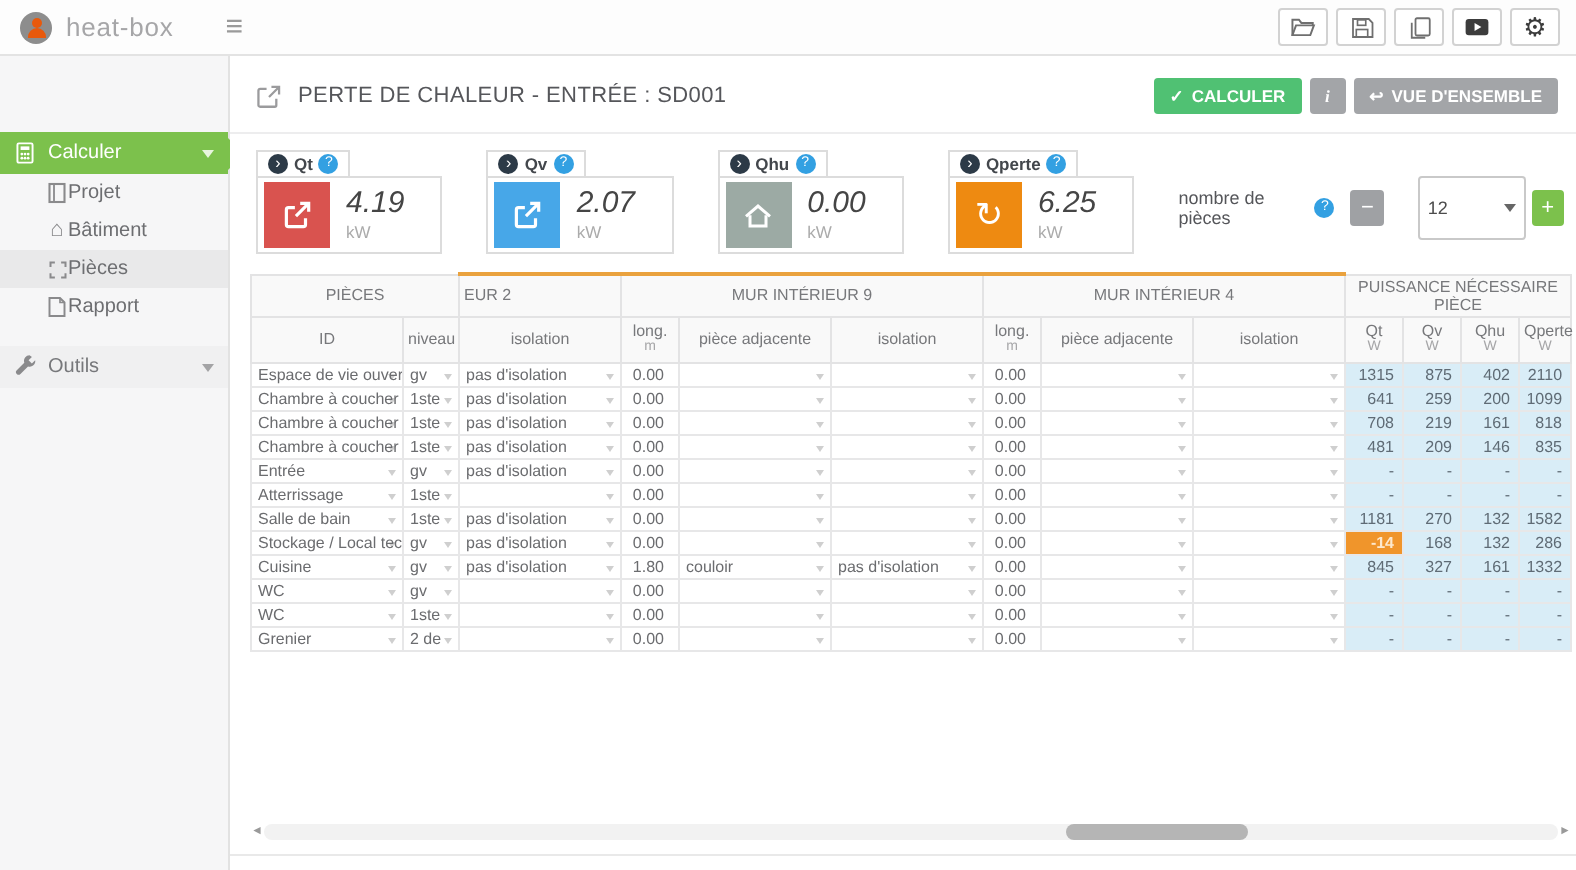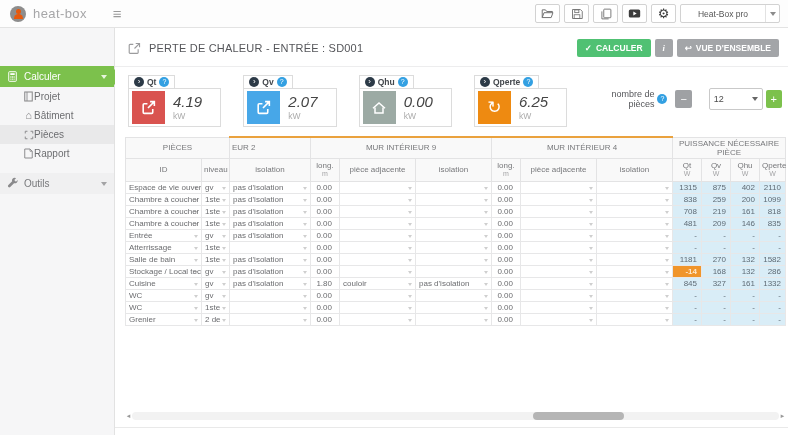--- a/index.html
+++ b/index.html
@@ -74,26 +74,26 @@
   .badge-help { width: 10px; height: 10px; border-radius: 50%; background: #33a0e2; color: #fff;
                 font-size: 7px; line-height: 10px; text-align: center; flex: none; cursor: pointer; }
   .kpi-body { border: 1px solid #dcdcdc; background: #fff; height: 39px; display: flex; align-items: center; padding: 3px; }
   .kpi-ic { width: 33px; height: 33px; flex: none; display: flex; align-items: center; justify-content: center; color: #fff; }
   .kpi-ic .glyph { font-size: 17px; line-height: 1; }
   .kpi-vals { margin-left: 8px; }
   .kpi-value { font-size: 15px; color: #454545; line-height: 1.1; font-style: italic; }
   .kpi-unit { font-size: 8.5px; color: #ababab; }
 
   .rooms-ctl { margin-left: auto; display: flex; align-items: center; padding-top: 13px; }
-  .rooms-ctl .lab { font-size: 9px; color: #55565a; margin-right: 3px; text-align: right; }
+  .rooms-ctl .lab { font-size: 9px; color: #55565a; margin-right: 3px; }
   .step-btn { width: 18px; height: 18px; border: none; border-radius: 2px; color: #fff; font-size: 11px;
               line-height: 1; cursor: pointer; font-family: inherit; }
   .step-minus { background: #9fa1a4; margin-left: 8px; }
   .step-plus { background: #7cc14c; margin-left: 3px; }
-  .rooms-select { width: 58px; height: 22px; border: 1px solid #c9c9c9; border-radius: 2px; background: #fff;
+  .rooms-select { width: 58px; height: 32px; border: 1px solid #c9c9c9; border-radius: 2px; background: #fff;
                   margin-left: 17px; display: flex; align-items: center; padding: 0 4px; font-size: 9px; color:#4c4c4c; cursor: pointer; }
   .rooms-select .cap { margin-left: auto; width:0; height:0; border:3px solid transparent; border-top:4px solid #666; margin-top:3px; }
 
   
   .grid-wrap { padding: 9px 0 0 10px; }
   table.grid { border-collapse: collapse; table-layout: fixed; width: 660px; font-size: 8px; }
   .grid th { border: 1px solid #e3e3e4; background: #f9f9f9; color: #77787b; font-weight: normal; }
   .grid th.grp { font-size: 8px; height: 14px; padding: 1px 2px; }
   .grid th.grp.wall { border-top: 2px solid #eaa23e; }
   .grid th.grp.clip { text-align: left; padding-left: 2px; }
@@ -144,26 +144,20 @@
     </span>
     <span class="tb-btn dark" title="video-icon">
       <svg width="13" height="13" viewBox="0 0 16 16">
         <rect x="1" y="3" width="14" height="10" rx="2" fill="currentColor"></rect>
         <path d="M6.5 5.5v5l4.2-2.5z" fill="#fff"></path>
       </svg>
     </span>
     <span class="tb-btn dark" title="gear-icon">
       <span class="gear-glyph">⚙</span>
     </span>
-    <span class="profile-select">
-      <span class="txt">Heat-Box pro</span>
-      <span class="cap">
-          <span class="caret-down"></span>
-        </span>
-    </span>
   </div>
 </div>
 
 <div class="shell">
 
   <div class="sidebar">
     <div class="nav-main">
       <svg width="11" height="11" viewBox="0 0 16 16">
         <rect x="2.5" y="1" width="11" height="14" rx="1" fill="none" stroke="#fff" stroke-width="1.4"></rect>
         <rect x="4.8" y="3.2" width="6.4" height="2.6" fill="#fff"></rect>
@@ -450,21 +444,21 @@
               <td class="select">
                 <span class="cellcaret"></span>
               </td>
               <td class="num">0.00</td>
               <td class="select">
                 <span class="cellcaret"></span>
               </td>
               <td class="select">
                 <span class="cellcaret"></span>
               </td>
-              <td class="power">838</td>
+              <td class="power">641</td>
               <td class="power">259</td>
               <td class="power">200</td>
               <td class="power">1099</td>
             </tr>
             <tr>
               <td class="select"><span class="cellcaret"></span>Chambre à coucher 2</td>
               <td class="select"><span class="cellcaret"></span>1ste</td>
               <td class="select"><span class="cellcaret"></span>pas d'isolation</td>
               <td class="num">0.00</td>
               <td class="select">

